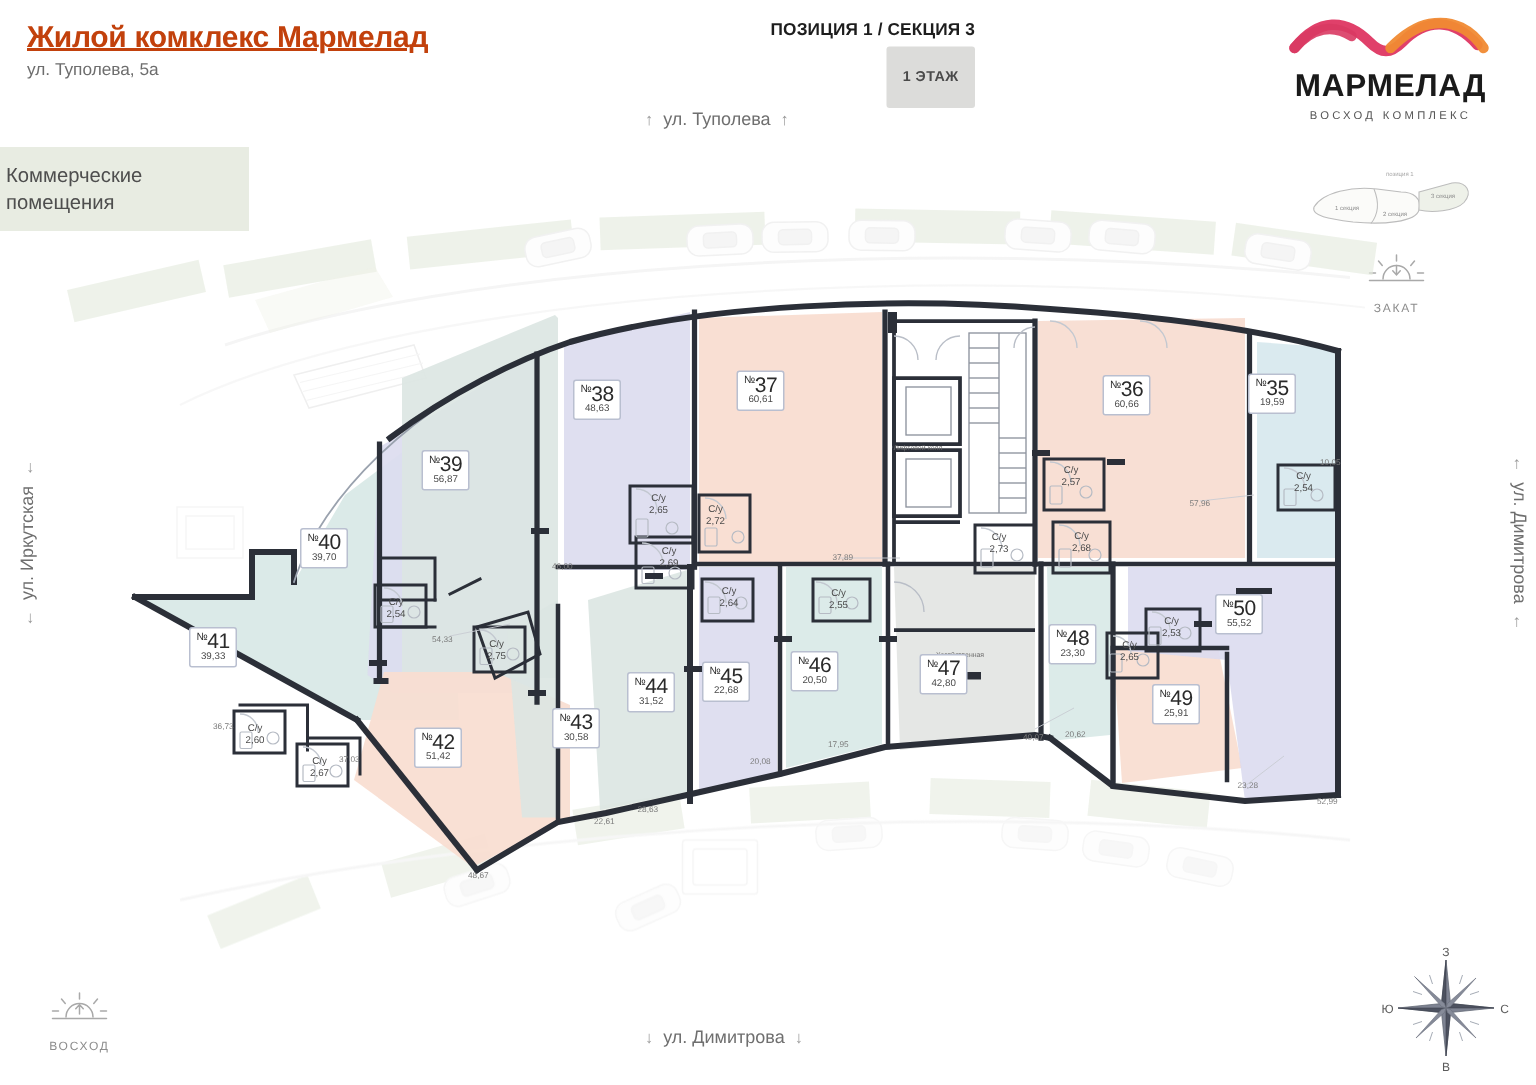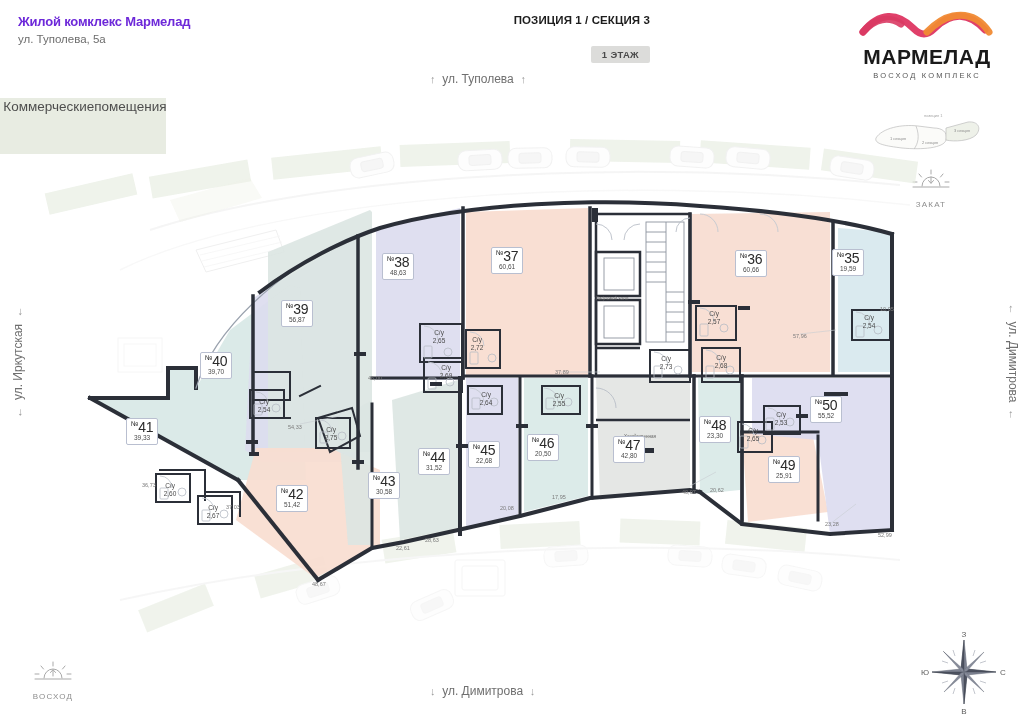--- a/index.html
+++ b/index.html
@@ -8,30 +8,30 @@
     background:#ffffff;
     font-family:"Liberation Sans", sans-serif;
     color:#3c3c3c;
     overflow:hidden;
     position:relative;
   }
   .root{position:absolute;left:0;top:0;width:1024px;height:723px;}
 
   
   .hdr-left{position:absolute;left:18px;top:14px;}
-  .hdr-title{font-size:13px;font-weight:bold;color:#6d28d9;letter-spacing:-.2px;}
+  .hdr-title{font-size:20px;font-weight:bold;color:#c2410c;letter-spacing:-.2px;text-decoration:underline;}
   .hdr-sub{font-size:11.5px;color:#6d6d6d;margin-top:4px;}
 
   .hdr-center{position:absolute;left:400px;top:14px;width:250px;text-align:right;}
   .hdr-pos{font-size:11.5px;font-weight:bold;color:#1d1d1d;letter-spacing:.1px;}
-  .hdr-floor{display:inline-block;margin-top:20px;background:#dcdcda;color:#4a4a4a;
-    font-size:9.5px;font-weight:bold;padding:3px 11px;border-radius:2px;letter-spacing:.3px;}
+  .hdr-floor{display:inline-block;margin-top:5px;background:#dcdcda;color:#4a4a4a;
+    font-size:9.5px;font-weight:bold;padding:15px 11px;border-radius:2px;letter-spacing:.3px;}
 
   .commercial{position:absolute;left:0;top:98px;width:166px;height:56px;
-    background:#e8ece2;display:flex;flex-direction:row;justify-content:center;
+    background:#e8ece2;display:flex;flex-direction:column;justify-content:center;
     padding-left:4px;box-sizing:border-box;}
   .commercial div{font-size:13.5px;color:#4e4e4e;line-height:18px;}
 
   
   .logo{position:absolute;right:22px;top:10px;width:150px;text-align:center;}
   .logo-word{font-size:21px;font-weight:bold;color:#1a1a1a;letter-spacing:.5px;line-height:22px;}
   .logo-sub{font-size:7.5px;color:#555;letter-spacing:2.2px;margin-top:3px;}
 
   
   .street{position:absolute;font-size:12px;color:#6f6f6f;white-space:nowrap;}

